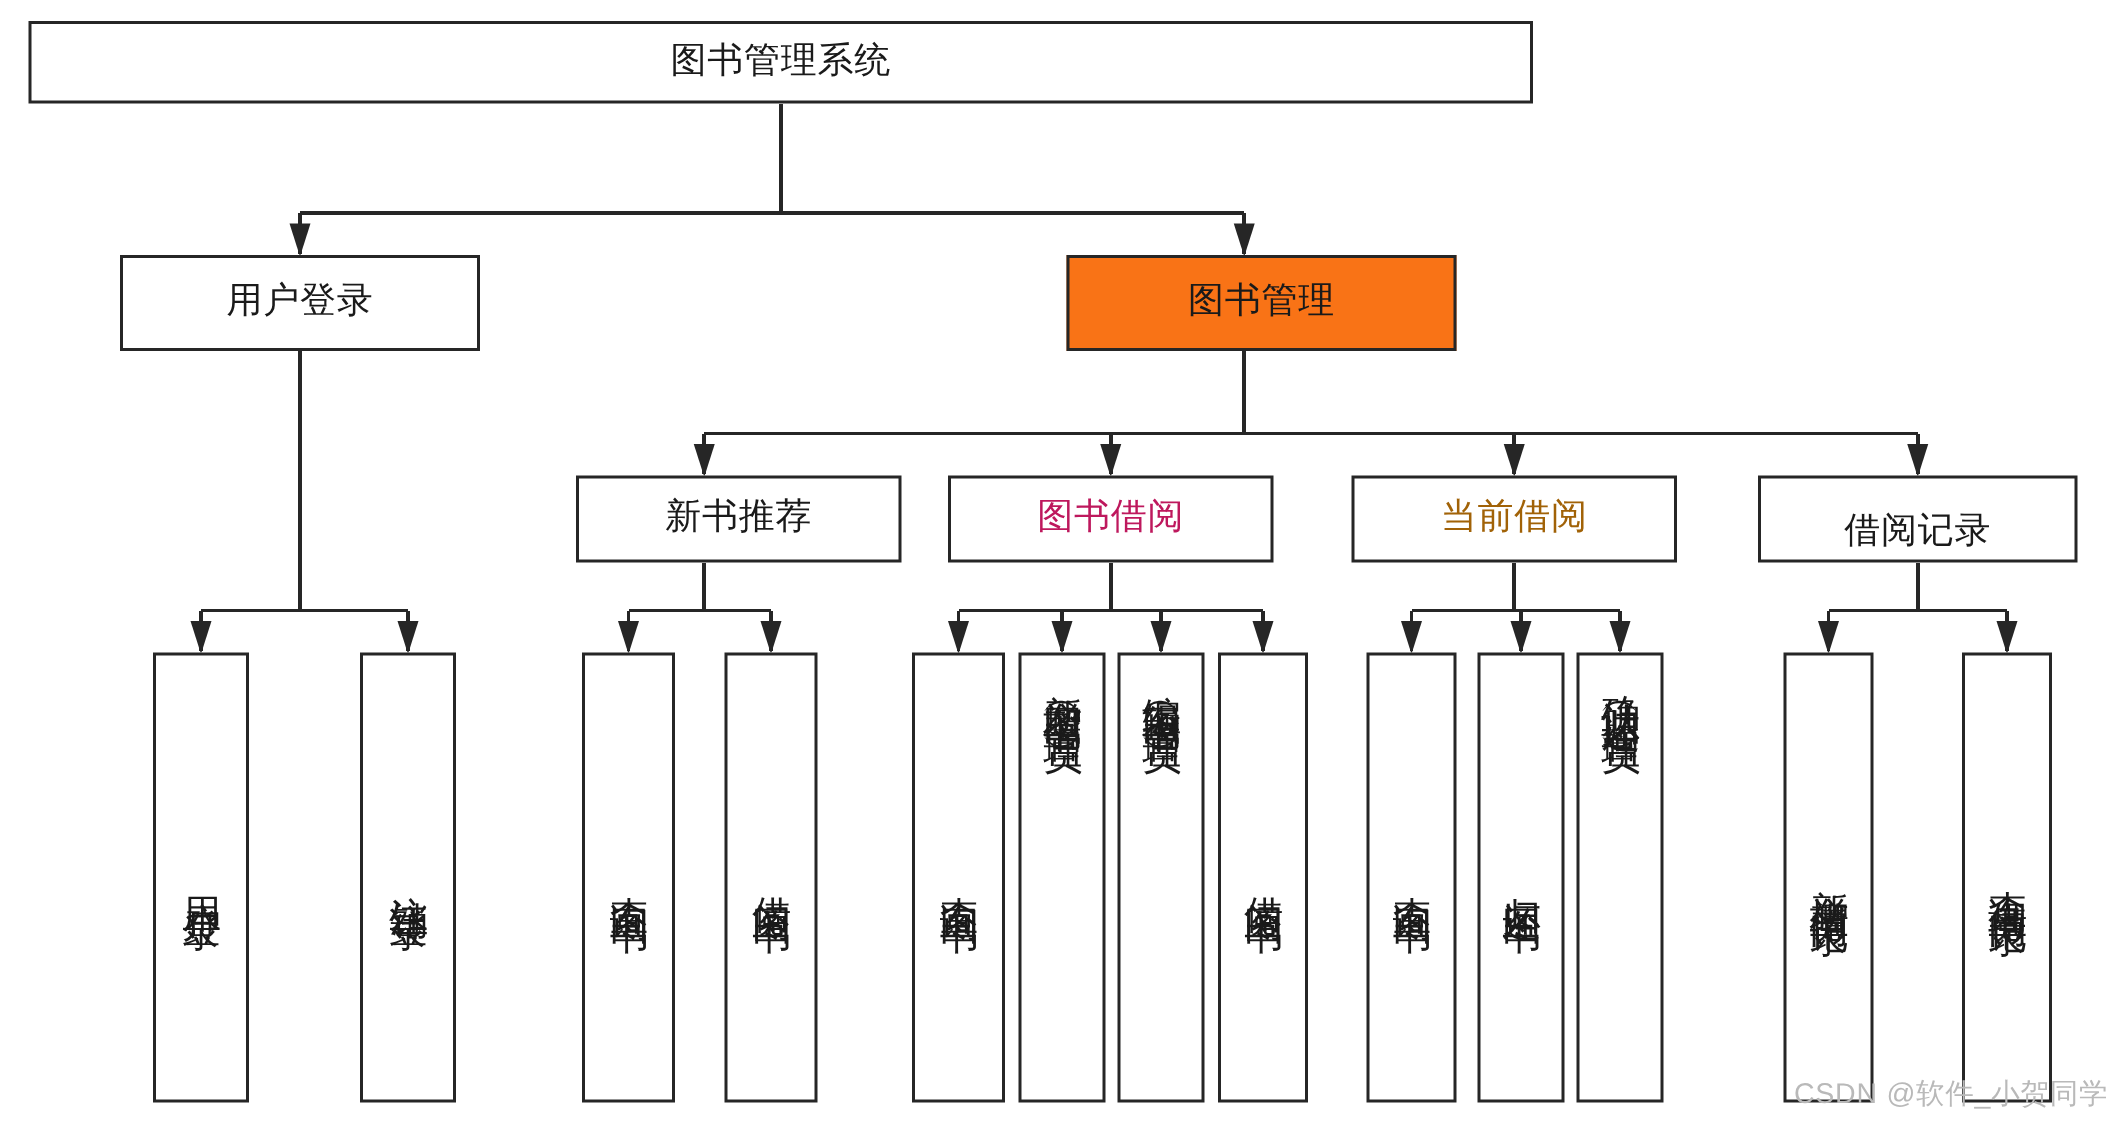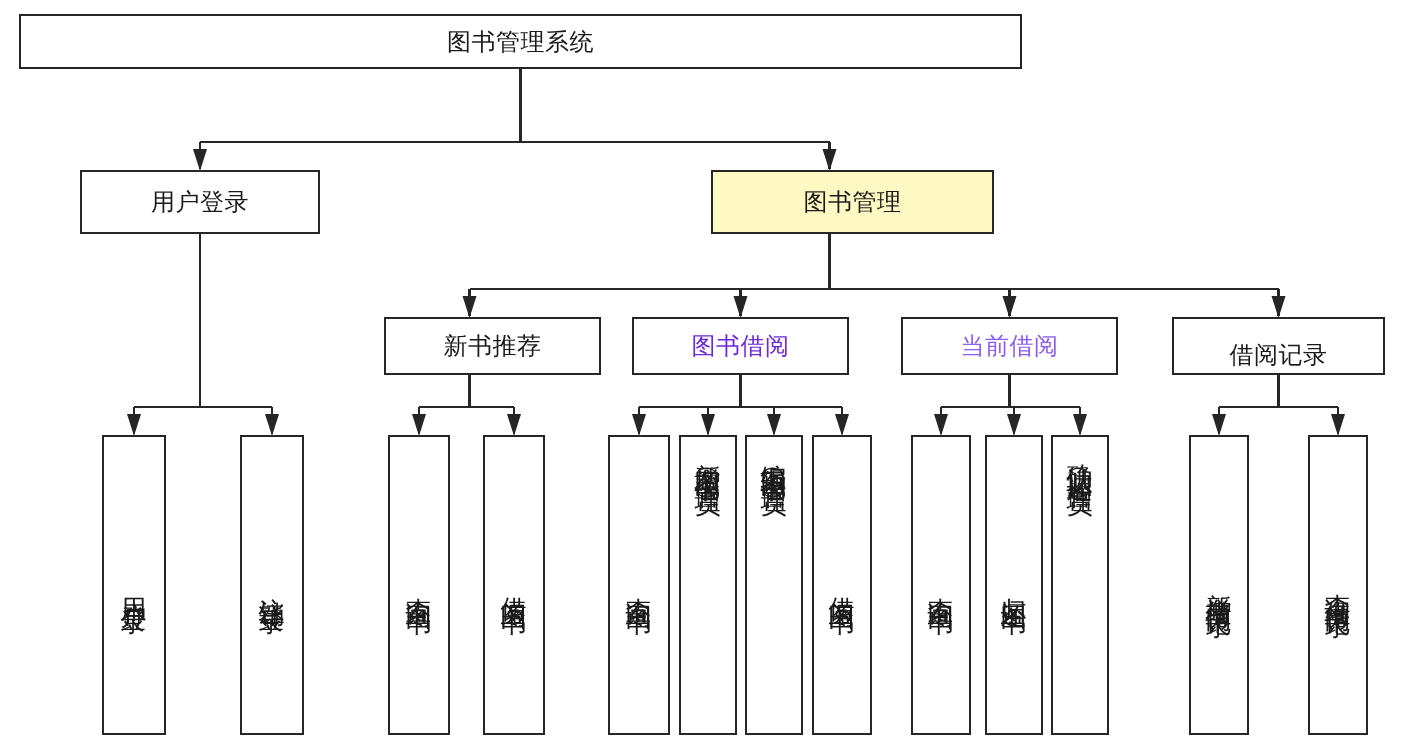--- a/index.html
+++ b/index.html
@@ -33,20 +33,21 @@
     display: flex;
     align-items: center;
     justify-content: center;
     overflow: hidden;
   }
   .node .label {
     color: #1a1a1a;
     line-height: 1.06;
     white-space: pre;
     text-align: center;
+    font-family: Liberation Serif, serif;
   }
   .node.horiz .label {
     font-size: 24px;
     letter-spacing: 0.5px;
   }
   .node.vert {
     align-items: center;
     justify-content: center;
   }
   .node.vert .label {
@@ -126,31 +127,31 @@
       <line x1="1338" y1="407" x2="1338" y2="434" stroke="#262626" stroke-width="2.5" shape-rendering="crispEdges"></line>
       <path d="M 1331 414 L 1345 414 L 1338 436 Z" fill="#262626"></path>
     </svg>
   <div id="nodes">
       <div class="node horiz" style="left: 19px; top: 14px; width: 1003px; height: 55px; border-color: rgb(38, 38, 38); background: rgb(255, 255, 255);">
         <span class="label" style="color: rgb(26, 26, 26);">图书管理系统</span>
       </div>
       <div class="node horiz" style="left: 80px; top: 170px; width: 240px; height: 64px; border-color: rgb(38, 38, 38); background: rgb(255, 255, 255);">
         <span class="label" style="color: rgb(26, 26, 26);">用户登录</span>
       </div>
-      <div class="node horiz" style="left: 711px; top: 170px; width: 283px; height: 64px; border-color: rgb(38, 38, 38); background: #fef9c3;">
+      <div class="node horiz" style="left: 711px; top: 170px; width: 260px; height: 64px; border-color: rgb(38, 38, 38); background: #f97316;">
         <span class="label" style="color: rgb(26, 26, 26);">图书管理</span>
       </div>
       <div class="node horiz" style="left: 361px; top: 317px; width: 217px; height: 58px; border-color: rgb(38, 38, 38); background: rgb(255, 255, 255); margin-left: 23px;">
         <span class="label" style="color: rgb(26, 26, 26);">新书推荐</span>
       </div>
       <div class="node horiz" style="left: 632px; top: 317px; width: 217px; height: 58px; border-color: rgb(38, 38, 38); background: rgb(255, 255, 255);">
-        <span class="label" style="color: #6d28d9;">图书借阅</span>
+        <span class="label" style="color: #be185d;">图书借阅</span>
       </div>
       <div class="node horiz" style="left: 901px; top: 317px; width: 217px; height: 58px; border-color: rgb(38, 38, 38); background: rgb(255, 255, 255);">
-        <span class="label" style="color: #8b5cf6;">当前借阅</span>
+        <span class="label" style="color: #a16207;">当前借阅</span>
       </div>
       <div class="node horiz" style="left: 1172px; top: 317px; width: 213px; height: 58px; border-color: rgb(38, 38, 38); background: rgb(255, 255, 255);">
         <span class="label" style="color: rgb(26, 26, 26); margin-top: 17px;">借阅记录</span>
       </div>
       <div class="node vert" style="left: 102px; top: 435px; width: 64px; height: 300px; border-color: rgb(38, 38, 38); background: rgb(255, 255, 255);">
         <span class="label" style="color: rgb(26, 26, 26);">用户登录</span>
       </div>
       <div class="node vert" style="left: 240px; top: 435px; width: 64px; height: 300px; border-color: rgb(38, 38, 38); background: rgb(255, 255, 255);">
         <span class="label" style="color: rgb(26, 26, 26);">注销登录</span>
       </div>
@@ -181,13 +182,14 @@
       <div class="node vert top-align" style="left: 1051px; top: 435px; width: 58px; height: 300px; border-color: rgb(38, 38, 38); background: rgb(255, 255, 255);">
         <span class="label" style="color: rgb(26, 26, 26);">确认归还（管理员）</span>
       </div>
       <div class="node vert" style="left: 1189px; top: 435px; width: 60px; height: 300px; border-color: rgb(38, 38, 38); background: rgb(255, 255, 255);">
         <span class="label" style="color: rgb(26, 26, 26);">新增借阅记录</span>
       </div>
       <div class="node vert" style="left: 1308px; top: 435px; width: 60px; height: 300px; border-color: rgb(38, 38, 38); background: rgb(255, 255, 255);">
         <span class="label" style="color: rgb(26, 26, 26);">查询借阅记录</span>
       </div>
     </div>
+  <div id="watermark" style="left: 1196px; top: 716px; color: rgb(185, 185, 185);">CSDN @软件_小贺同学</div>
 </div>
 
 </body></html>

